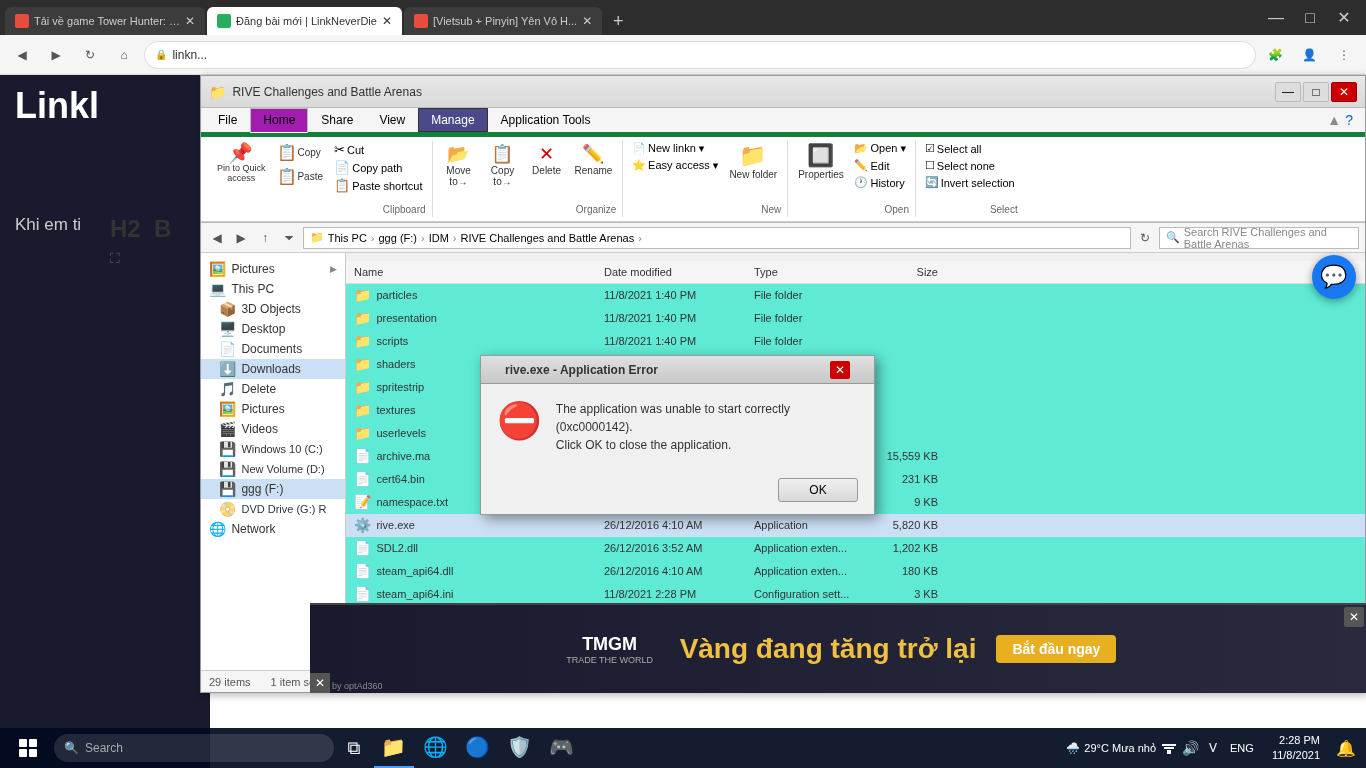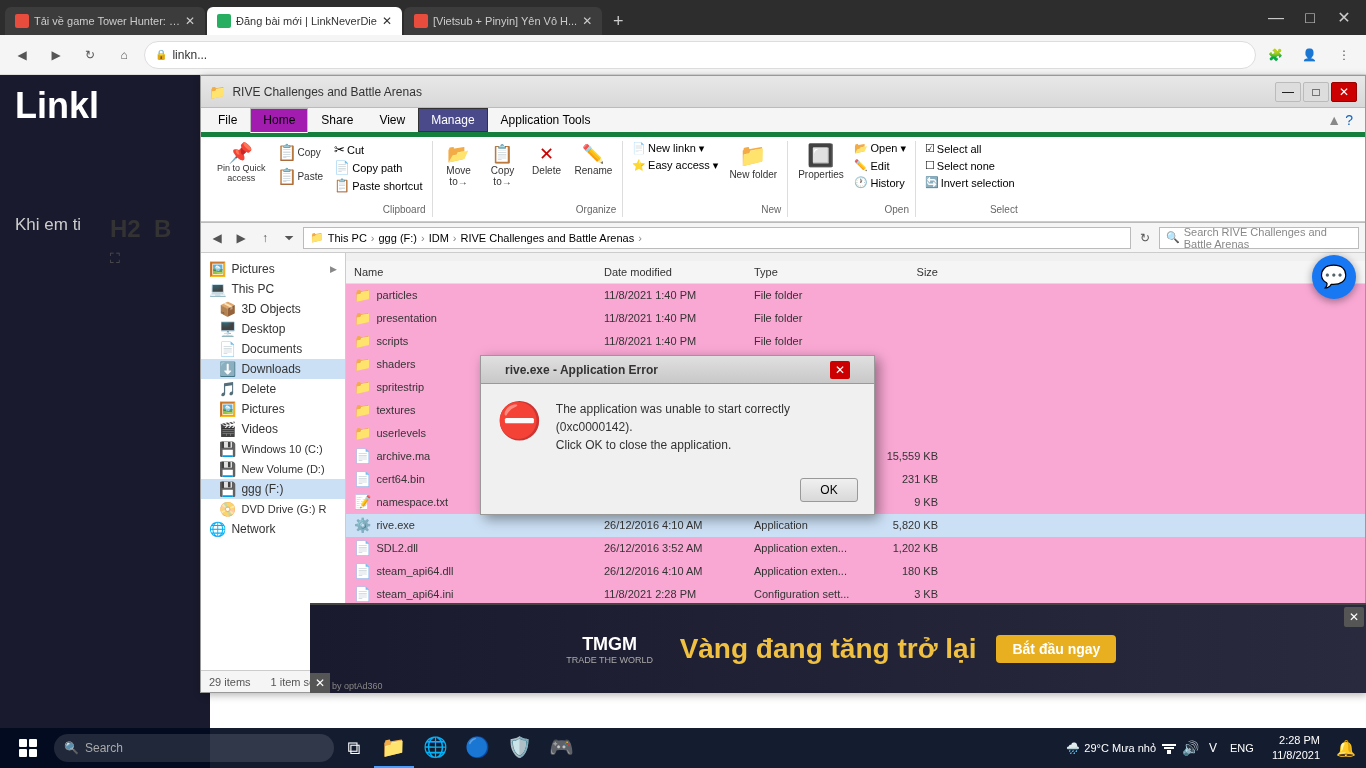--- a/index.html
+++ b/index.html
@@ -67,21 +67,21 @@
 
     
     .explorer-main { display: flex; flex: 1; overflow: hidden; }
     .explorer-sidebar { width: 145px; border-right: 1px solid #ccc; background: #fff; overflow-y: auto; padding: 6px 0; }
     .sidebar-item { display: flex; align-items: center; gap: 5px; padding: 2px 8px; cursor: pointer; font-size: 12px; color: #333; white-space: nowrap; }
     .sidebar-item.selected { background: #cce0f5; }
     .sidebar-item .item-icon { font-size: 14px; flex-shrink: 0; }
     .sidebar-item .expand-arrow { font-size: 9px; color: #888; }
 
     
-    .file-list-container { flex: 1; overflow-y: auto; background: #f9a8d4; }
+    .file-list-container { flex: 1; overflow-y: auto; background: #5eead4; }
     .file-list-header { display: flex; padding: 2px 0; border-bottom: 1px solid #ddd; background: #f5f5f5; position: sticky; top: 0; }
     .file-list-col { padding: 3px 8px; font-size: 11px; color: #333; cursor: pointer; white-space: nowrap; }
     .file-list-col.name { width: 250px; }
     .file-list-col.date { width: 150px; }
     .file-list-col.type { width: 120px; }
     .file-list-col.size { width: 80px; text-align: right; }
     .file-row { display: flex; align-items: center; padding: 1px 0; cursor: pointer; border-bottom: 1px solid transparent; }
     .file-row.selected { background: #cce0f5; }
     .file-cell { padding: 2px 8px; font-size: 11px; color: #333; white-space: nowrap; overflow: hidden; text-overflow: ellipsis; }
     .file-cell.name { width: 250px; display: flex; align-items: center; gap: 5px; }
@@ -97,21 +97,21 @@
 
     
     .error-dialog { position: absolute; top: 280px; left: 480px; width: 395px; background: #f0f0f0; border: 1px solid #999; box-shadow: 4px 4px 12px rgba(0,0,0,0.4); z-index: 100; }
     .dialog-titlebar { height: 28px; background: linear-gradient(to bottom, #e0e0e0, #c8c8c8); display: flex; align-items: center; padding: 0 24px; border-bottom: 1px solid #999; }
     .dialog-title-text { flex: 1; font-size: 12px; font-weight: bold; color: #333; }
     .dialog-close-btn { width: 20px; height: 18px; background: #c00; color: #fff; border: none; cursor: pointer; display: flex; align-items: center; justify-content: center; font-size: 12px; border-radius: 2px; }
     .dialog-body { padding: 16px; display: flex; gap: 14px; }
     .dialog-icon { font-size: 36px; flex-shrink: 0; }
     .dialog-message { font-size: 12px; color: #333; line-height: 1.5; }
     .dialog-footer { padding: 8px 16px 12px; display: flex; justify-content: flex-end; }
-    .dialog-ok-btn { width: 58px; height: 24px; background: linear-gradient(to bottom, #f0f0f0, #d8d8d8); border: 1px solid #999; cursor: pointer; font-size: 12px; border-radius: 3px; }
+    .dialog-ok-btn { width: 80px; height: 24px; background: linear-gradient(to bottom, #f0f0f0, #d8d8d8); border: 1px solid #999; cursor: pointer; font-size: 12px; border-radius: 3px; }
 
     
     .ad-banner { position: absolute; bottom: 75px; left: 310px; right: 0; height: 90px; background: linear-gradient(to right, #1a1a2e, #2a2a3e); display: flex; align-items: center; justify-content: center; border-top: 2px solid #444; z-index: 50; }
     .ad-content { display: flex; align-items: center; gap: 20px; }
     .ad-logo { width: 100px; text-align: center; }
     .ad-logo-text { font-size: 18px; font-weight: bold; color: #fff; }
     .ad-logo-sub { font-size: 9px; color: #aaa; }
     .ad-main-text { text-align: center; }
     .ad-headline { font-size: 28px; font-weight: bold; color: #f0c040; }
     .ad-cta { background: #e8b020; color: #fff; padding: 6px 16px; border-radius: 4px; font-size: 14px; font-weight: bold; cursor: pointer; white-space: nowrap; }

